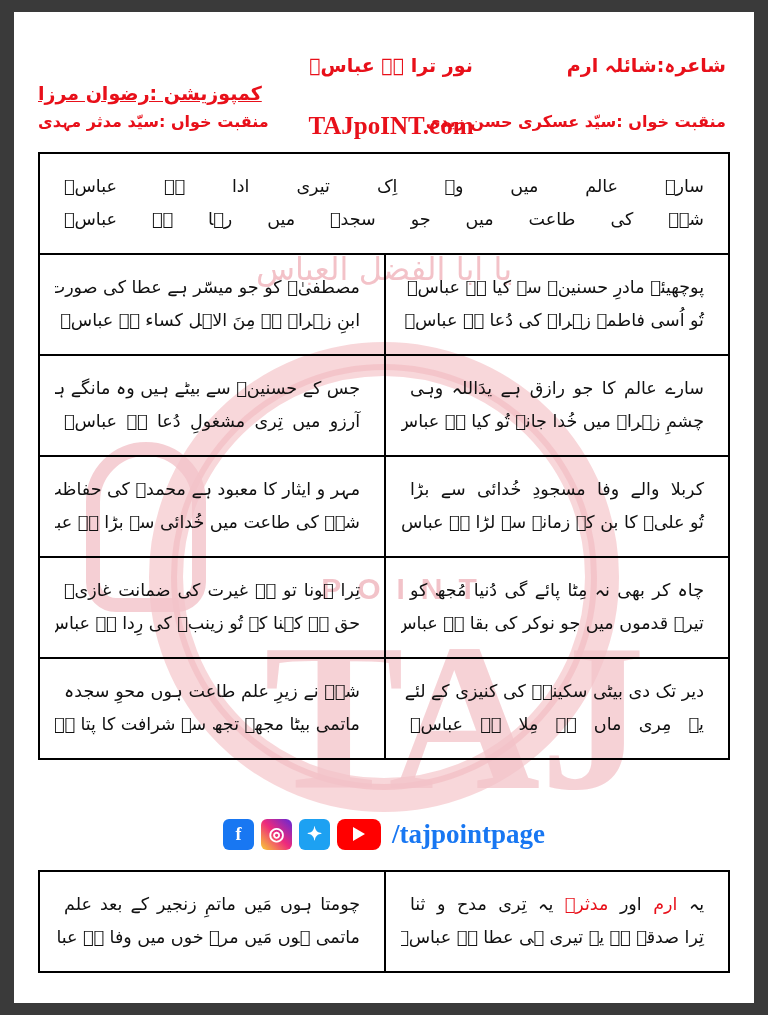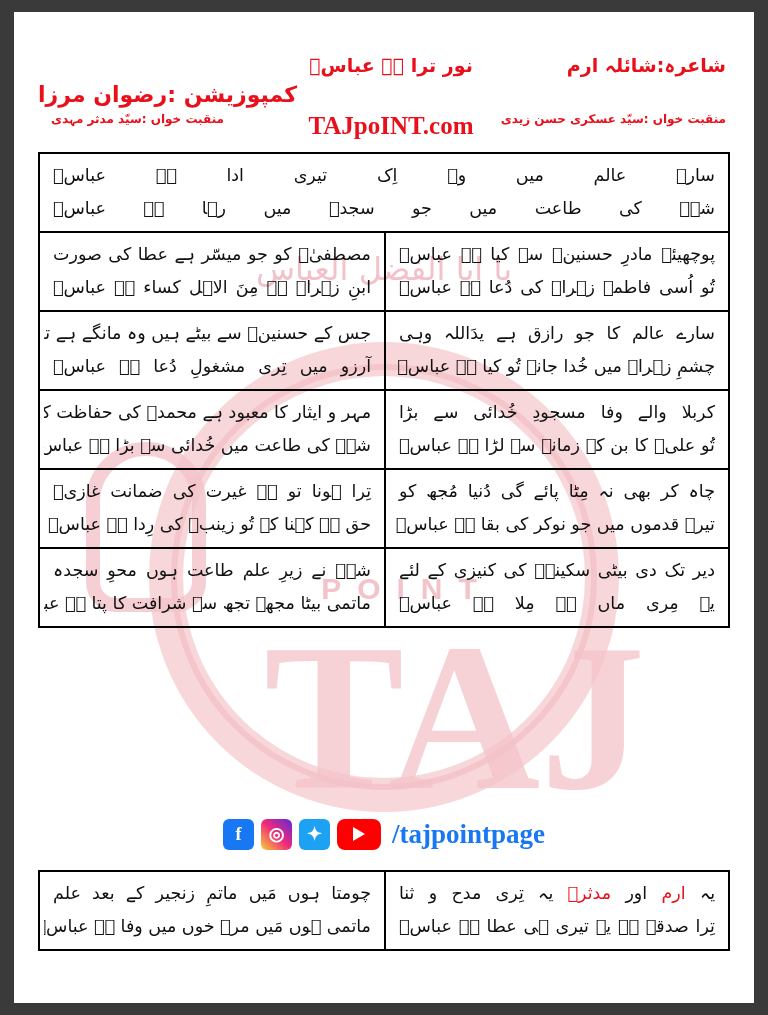--- a/index.html
+++ b/index.html
@@ -117,22 +117,22 @@
   .r3 { top: 100px; }
 
   .cell-r, .cell-c, .cell-l {
     position: absolute;
     white-space: nowrap;
   }
   .cell-r { right: 28px; }
   .cell-c { left: 0; right: 0; text-align: center; padding-left: 14px; }
   .cell-l { left: 24px; }
 
-  .t16 { font-size: 12px; margin-left: 13px; }
-  .t17 { font-size: 22px; }
+  .t16 { font-size: 16px; }
+  .t17 { font-size: 19px; text-decoration: underline; }
   .t19 { font-size: 19px; }
   .site {
     color: #e8101a;
     font-size: 25px;
     font-weight: bold;
     font-family: "Liberation Serif", serif;
     letter-spacing: 0px;
   }
 
   
@@ -145,21 +145,21 @@
     border-bottom: none;
     z-index: 4;
   }
   .band {
     border-bottom: 2px solid #000;
     display: flex;
     direction: rtl;
   }
   .half {
     flex: 1 1 50%;
-    padding: 4px;
+    padding: 15px;
     min-width: 0;
   }
   .half.right { border-left: 2px solid #000; }
   .line {
     direction: rtl;
     text-align: justify;
     text-align-last: justify;
     font-size: 17.5px;
     font-family: "DejaVu Sans", sans-serif;
     color: #111;

